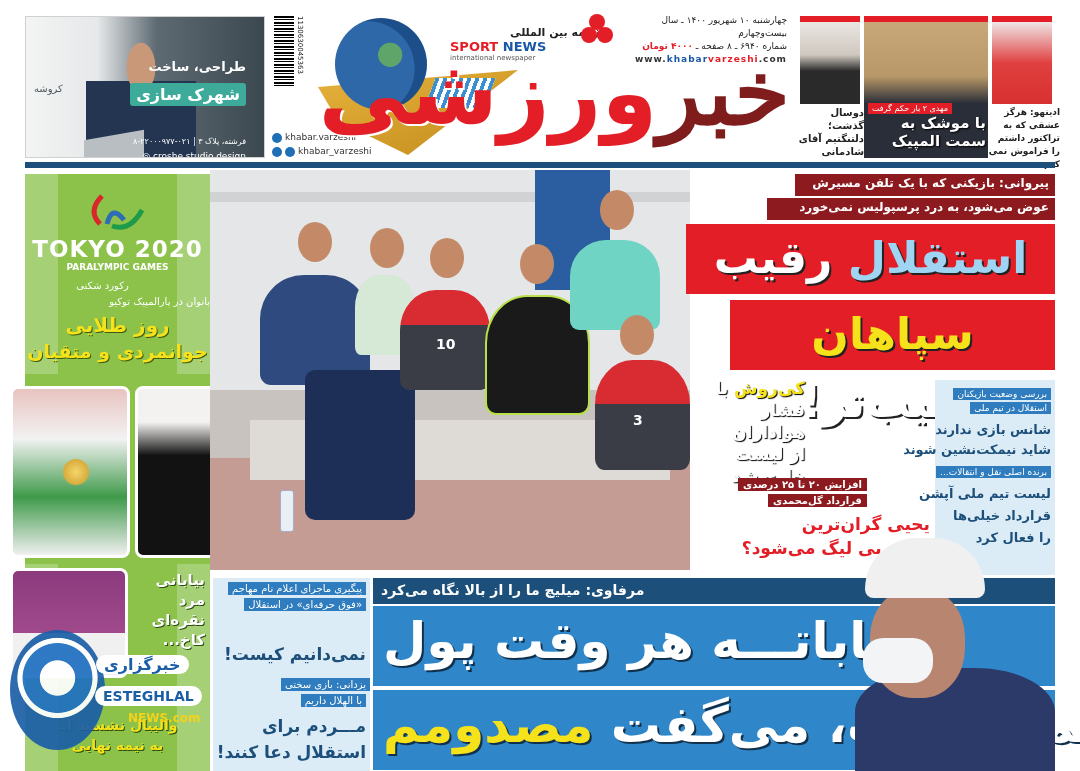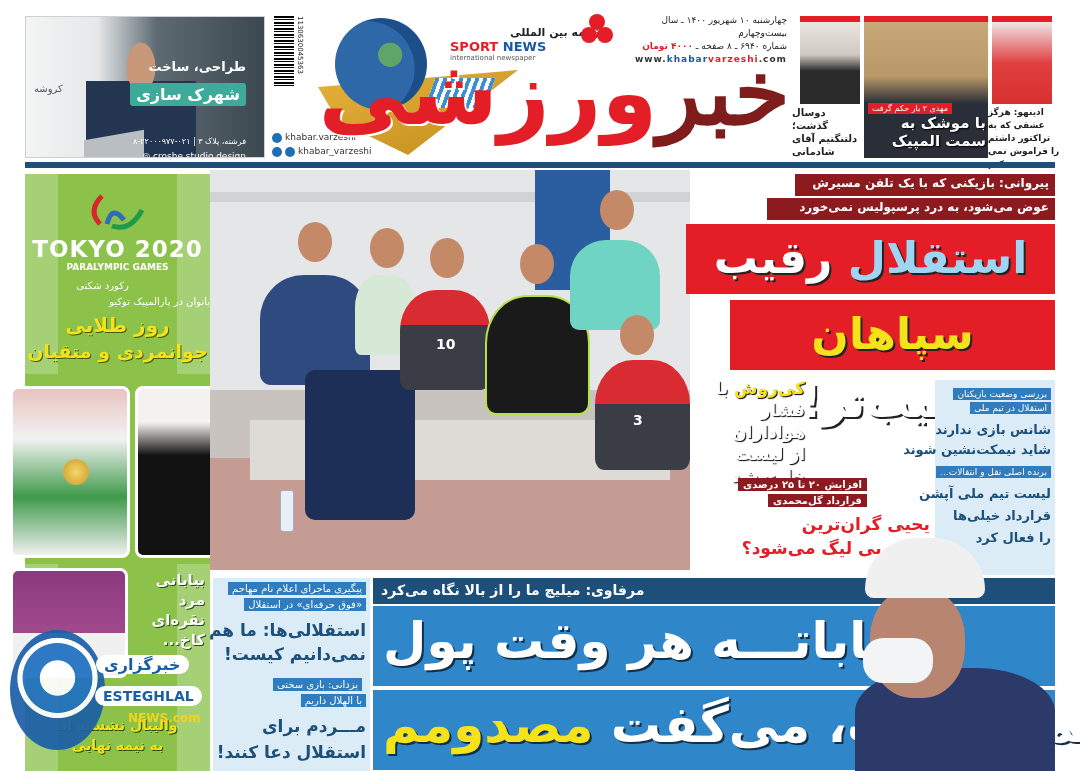--- a/index.html
+++ b/index.html
@@ -73,21 +73,21 @@
 
   .meta { left: 622px; top: 14px; width: 165px; direction: rtl; font-size: 9px; color: #222; line-height: 13px; text-align: right; }
   .meta .price { color: #e41e26; font-weight: bold; }
   .meta .url { direction: ltr; text-align: right; font-weight: bold; letter-spacing: 1px; color: #333; }
   .meta .url .red { color: #e41e26; } .meta .url .blue { color: #1a57a7; }
 
   .thumb { top: 16px; background: #ddd; border-top: 6px solid #e41e26; overflow: hidden; }
   .thumb-1 { left: 800px; width: 60px; height: 88px; background: linear-gradient(180deg, #eae6e2 0, #cfc8c0 40%, #2a2a2a 60%); }
   .thumb-2 { left: 864px; width: 124px; height: 142px; background: linear-gradient(180deg, #c8a878 0, #b89868 40%, #2a2e38 60%); }
   .thumb-3 { left: 992px; width: 60px; height: 88px; background: linear-gradient(180deg, #f0e6e6 0, #e04040 50%, #d83030 100%); }
-  .thumb-cap { direction: rtl; text-align: left; font-size: 10px; font-weight: bold; color: #222; line-height: 13px; }
+  .thumb-cap { direction: rtl; text-align: right; font-size: 10px; font-weight: bold; color: #222; line-height: 13px; }
   .cap-1 { left: 792px; top: 106px; width: 72px; }
   .cap-3 { left: 988px; top: 106px; width: 72px; font-size: 9px; }
   .thumb2-tag { left: 868px; top: 103px; font-size: 8px; background: #e41e26; color: #fff; padding: 1px 4px; direction: rtl; }
   .thumb2-head { left: 868px; top: 114px; width: 118px; font-size: 15px; font-weight: bold; color: #fff; direction: rtl; text-align: right; line-height: 18px; text-shadow: 1px 1px 2px #000; }
 
   .top-rule { left: 25px; top: 162px; width: 1030px; height: 6px; background: #1c4f7a; }
 
   
   .para-panel {
     left: 25px; top: 174px; width: 185px; height: 200px;
@@ -326,23 +326,22 @@
   <div class="sb-head" style="right:4px;top:60px;width:150px;">شاید نیمکت‌نشین شوند</div>
   <div class="sb-tag" style="right:4px;top:86px;">برنده اصلی نقل و انتقالات...</div>
   <div class="sb-head" style="right:4px;top:104px;width:150px;">لیست تیم ملی آپشن</div>
   <div class="sb-head" style="right:4px;top:126px;width:150px;">قرارداد خیلی‌ها</div>
   <div class="sb-head" style="right:4px;top:148px;width:150px;">را فعال کرد</div>
 </div>
 
 <div class="abs bottom-mid-bg">
   <div class="bm-tag" style="right:4px;top:4px;">پیگیری ماجرای اعلام نام مهاجم</div>
   <div class="bm-tag" style="right:4px;top:20px;">«فوق حرفه‌ای» در استقلال</div>
-  <div class="bm-head" style="right:4px;top:40px;">استقلالی‌ها: ما هم</div>
   <div class="bm-head" style="right:4px;top:64px;">نمی‌دانیم کیست!</div>
-  <div class="bm-tag" style="right:8px;top:100px;">یزدانی: بازی سختی</div>
+  <div class="bm-tag" style="right:0;top:100px;">یزدانی: بازی سختی</div>
   <div class="bm-tag" style="right:4px;top:116px;">با الهلال داریم</div>
   <div class="bm-head" style="right:4px;top:136px;">مـــردم برای</div>
   <div class="bm-head" style="right:4px;top:162px;">استقلال دعا کنند!</div>
 </div>
 
 <div class="abs bottom-kicker"><span>مرفاوی: میلیچ ما را از بالا نگاه می‌کرد</span></div>
 <div class="abs bottom-hl1">
   <div class="bhl-text" style="left:10px;top:6px;">دیاباتـــه هر وقت پول</div>
 </div>
 <div class="abs bottom-hl2">

